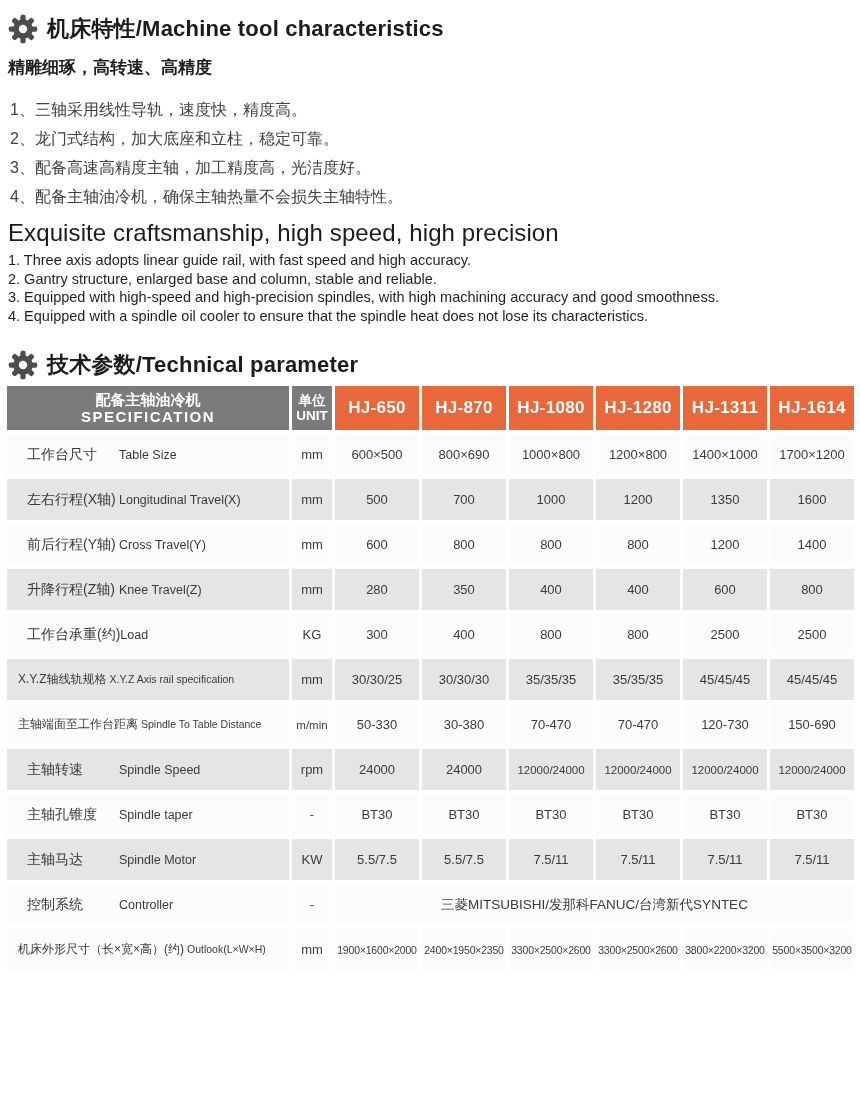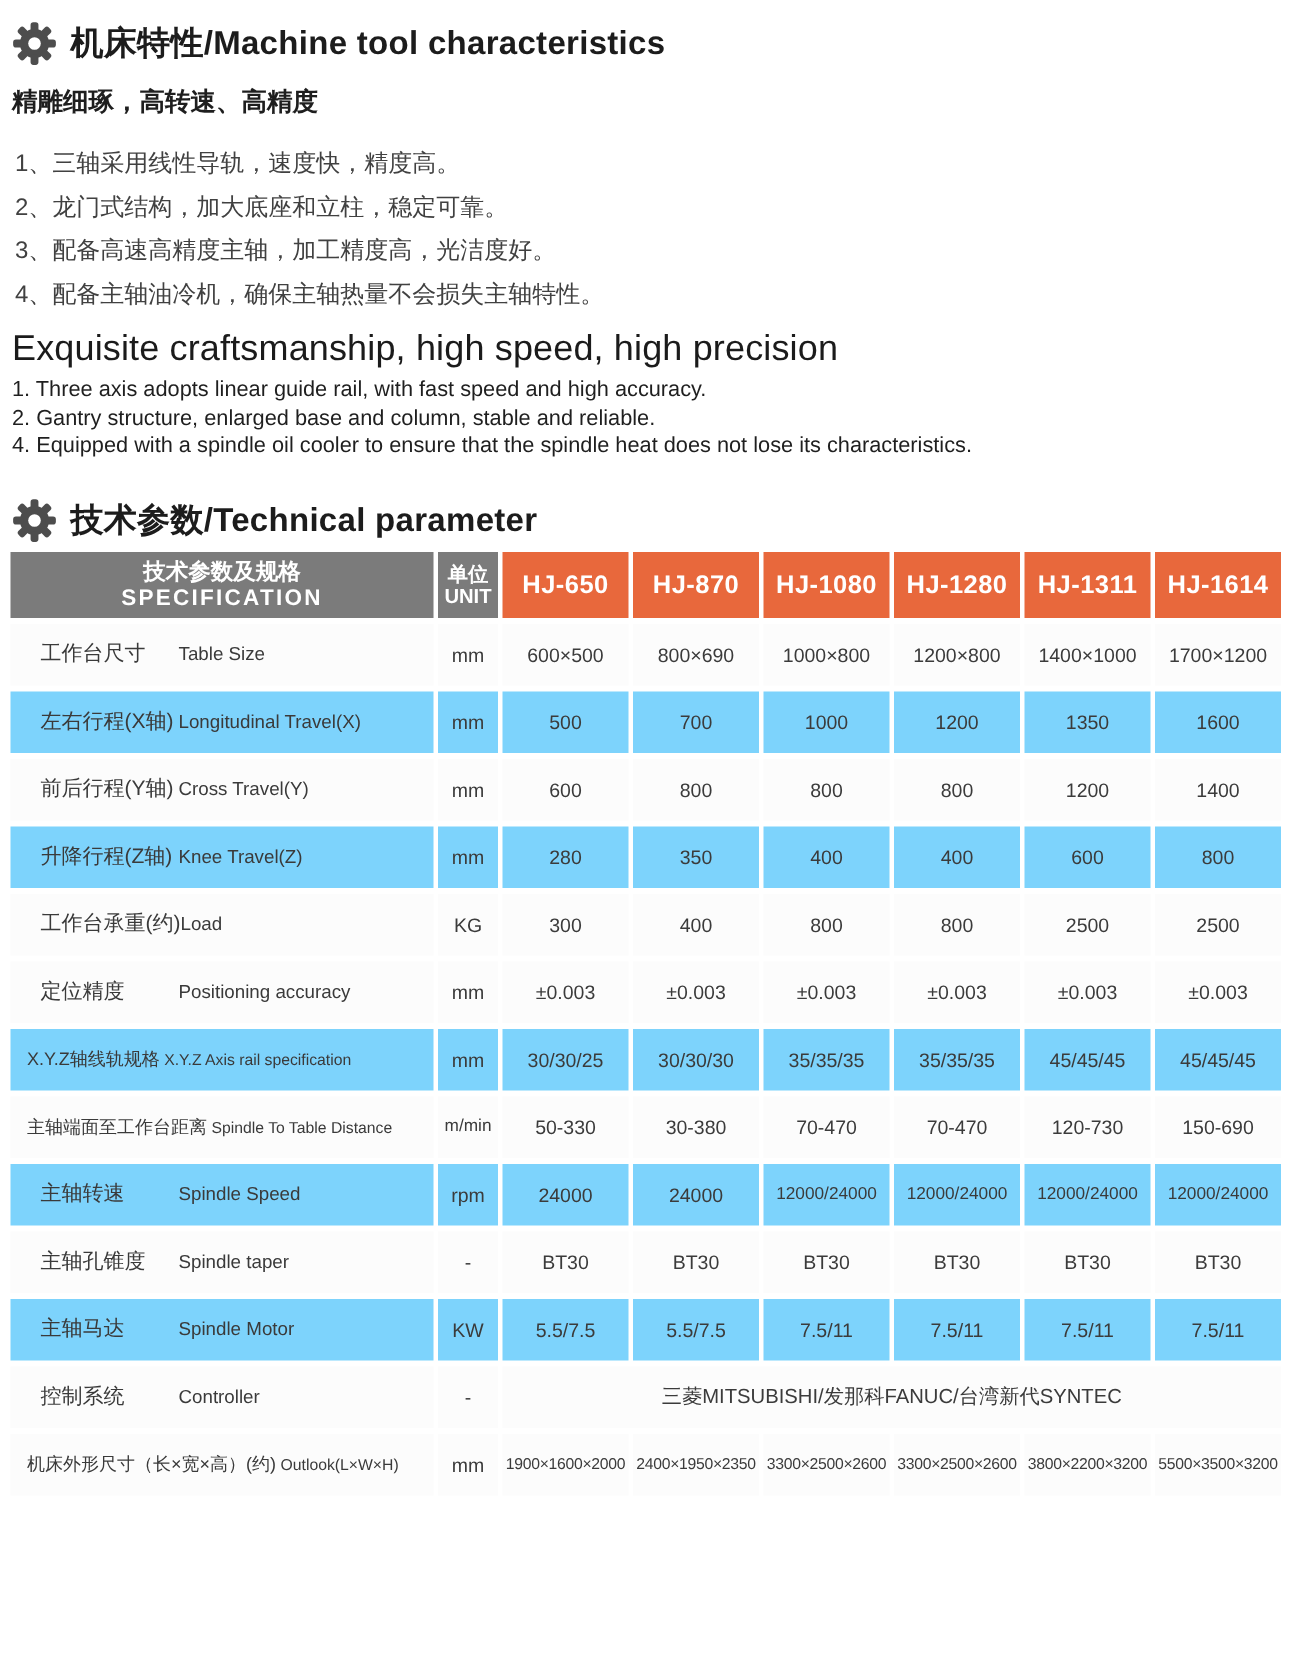--- a/index.html
+++ b/index.html
@@ -35,21 +35,21 @@
   }
   col.c-spec { width: 282px; } col.c-unit { width: 40px; } col.c-model { width: 84px; }
   th, td { overflow: hidden; }
   thead th { background: #7b7b7b; color: #fff; height: 44px; vertical-align: middle; text-align: center; font-weight: bold; }
   thead th.model { background: #e8683c; font-size: 17px; letter-spacing: 0.3px; }
   .spec-h-cn { display: block; font-size: 15px; line-height: 17px; }
   .spec-h-en { display: block; font-size: 15px; line-height: 17px; letter-spacing: 1.5px; }
   .unit-h { font-size: 13.5px; line-height: 15px; display: block; }
 
   tbody td { height: 41px; vertical-align: middle; text-align: center; font-size: 13px; color: #3b3b3b; }
-  tbody tr.alt td { background: #7dd3fc; }
+  tbody tr.alt td { background: #e5e5e5; }
   tbody tr.plain td { background: #fcfcfc; }
   td.label-cell { text-align: left; padding-left: 20px; white-space: nowrap; }
   .lab-cn { font-size: 14px; color: #3a3a3a; display: inline-block; min-width: 92px; }
   .lab-en { font-size: 12.5px; color: #3a3a3a; }
   td.label-cell.label-xs { padding-left: 11px; }
   td.label-cell.label-xs .lab-cn { font-size: 12px; min-width: 0; margin-right: 3px; }
   td.label-cell.label-xs .lab-en { font-size: 10.5px; }
   td.unit-cell.u-sm { font-size: 11.5px; }
   td.v-sm { font-size: 11.5px; }
   td.v-xs { font-size: 10.5px; letter-spacing: -0.2px; }
@@ -86,20 +86,21 @@
     <ul class="cn-list" id="cn-list">
         <li>1、三轴采用线性导轨，速度快，精度高。</li>
         <li>2、龙门式结构，加大底座和立柱，稳定可靠。</li>
         <li>3、配备高速高精度主轴，加工精度高，光洁度好。</li>
         <li>4、配备主轴油冷机，确保主轴热量不会损失主轴特性。</li>
       </ul>
     <h3 class="en-sub">Exquisite craftsmanship, high speed, high precision</h3>
     <ul class="en-list" id="en-list">
         <li>1. Three axis adopts linear guide rail, with fast speed and high accuracy.</li>
         <li>2. Gantry structure, enlarged base and column, stable and reliable.</li>
+        <li>3. Equipped with high-speed and high-precision spindles, with high machining accuracy and good smoothness.</li>
         <li>4. Equipped with a spindle oil cooler to ensure that the spindle heat does not lose its characteristics.</li>
       </ul>
   </section>
 
   <section class="sec2">
     <div class="sec-title">
       <span class="gear">
         <svg viewBox="0 0 40 40" aria-hidden="true">
           <g fill="#4d4d4d">
             <circle cx="20" cy="20" r="13"></circle>
@@ -127,21 +128,21 @@
         <col class="c-model">
           <col class="c-model">
           <col class="c-model">
         <col class="c-model">
           <col class="c-model">
           <col class="c-model">
       </colgroup>
       <thead>
         <tr>
           <th>
-            <span class="spec-h-cn">技术参数及规格</span>
+            <span class="spec-h-cn">配备主轴油冷机</span>
             <span class="spec-h-en">SPECIFICATION</span>
           </th>
           <th>
             <span class="unit-h">单位</span>
             <span class="unit-h">UNIT</span>
           </th>
           <th class="model">HJ-650</th>
           <th class="model">HJ-870</th>
           <th class="model">HJ-1080</th>
           <th class="model">HJ-1280</th>
@@ -193,30 +194,20 @@
           <tr class="plain">
             <td class="label-cell"><span class="lab-cn">工作台承重(约)</span><span class="lab-en">Load</span></td>
             <td class="unit-cell">KG</td>
             <td>300</td>
             <td>400</td>
             <td>800</td>
             <td>800</td>
             <td>2500</td>
             <td>2500</td>
           </tr>
-          <tr class="plain">
-            <td class="label-cell"><span class="lab-cn">定位精度</span><span class="lab-en">Positioning accuracy</span></td>
-            <td class="unit-cell">mm</td>
-            <td>±0.003</td>
-            <td>±0.003</td>
-            <td>±0.003</td>
-            <td>±0.003</td>
-            <td>±0.003</td>
-            <td>±0.003</td>
-          </tr>
           <tr class="alt">
             <td class="label-cell label-xs"><span class="lab-cn">X.Y.Z轴线轨规格</span><span class="lab-en">X.Y.Z Axis rail specification</span></td>
             <td class="unit-cell">mm</td>
             <td>30/30/25</td>
             <td>30/30/30</td>
             <td>35/35/35</td>
             <td>35/35/35</td>
             <td>45/45/45</td>
             <td>45/45/45</td>
           </tr>

